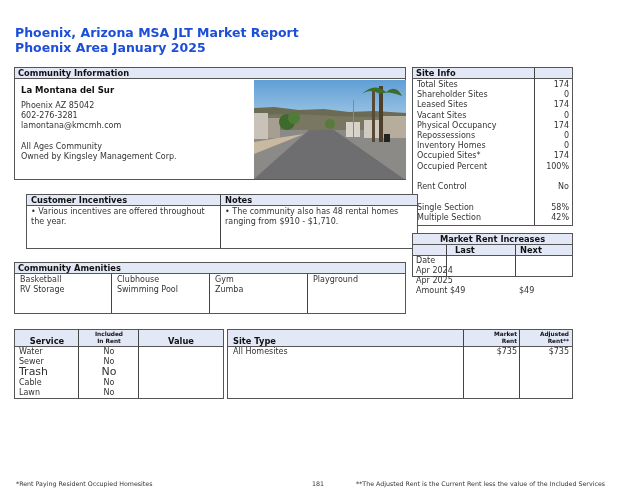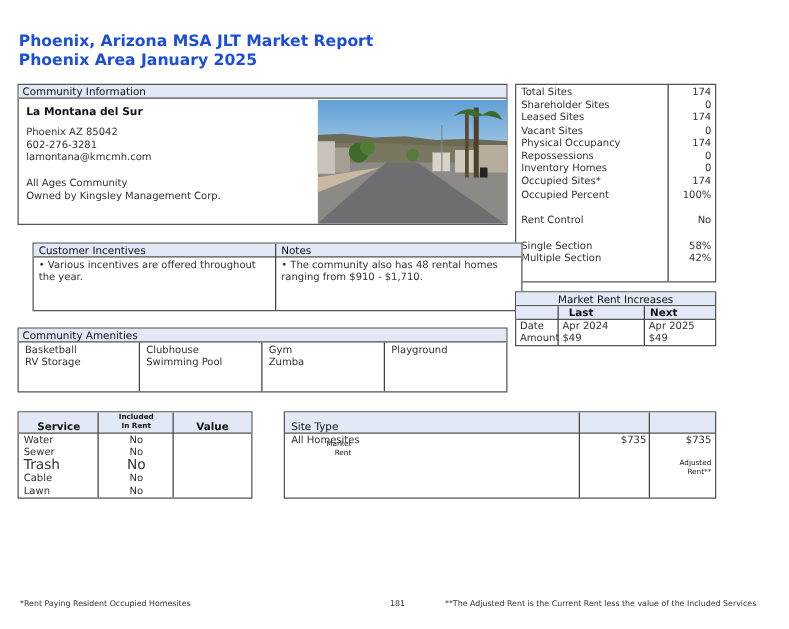--- a/index.html
+++ b/index.html
@@ -1,21 +1,21 @@
 <!DOCTYPE html>
 <html><head>
 <meta charset="utf-8">
 <style>
   * { box-sizing: border-box; margin: 0; padding: 0; }
   html, body { width: 631px; height: 503px; background: #ffffff; overflow: hidden; }
   body { position: relative; font-family: "DejaVu Sans", sans-serif; color: #222; font-size: 8px; }
   .abs { position: absolute; }
   .title { left: 15px; width: 590px; text-align: left; font-weight: bold; font-size: 12.5px; color: #1d4ed8; line-height: 15px; }
   .box { border: 1px solid #555; background: #fff; }
-  .hdr { background: #e3e8f7; border-bottom: 1px solid #555; font-weight: normal; font-size: 8.3px; padding: 0 3px; height: 11px; line-height: 11px; color: #111; }
+  .hdr { background: #e3e8f7; border-bottom: 1px solid #555; font-weight: bold; font-size: 8.3px; padding: 0 3px; height: 11px; line-height: 11px; color: #111; }
   .txt { font-size: 8px; line-height: 10.2px; color: #333; }
   .vline { position: absolute; top: 0; bottom: 0; width: 0; border-left: 1.5px solid #444; }
   .row { display: flex; justify-content: space-between; height: 10.2px; line-height: 10.2px; font-size: 8px; color: #333; }
   .photo { position: absolute; overflow: hidden; }
   .footer { font-size: 6.3px; color: #333; }
 </style>
 </head>
 <body>
 
 <div class="abs title" style="top:25px;">Phoenix, Arizona MSA JLT Market Report</div>
@@ -59,20 +59,23 @@
       <rect x="125" y="6" width="4" height="56" fill="#4e3f2d"></rect>
       <path d="M108 14 Q120 2 132 12 Q142 4 148 16 Q134 10 126 14 Q116 8 108 14 Z" fill="#3d6b2c"></path>
       <circle cx="76" cy="44" r="5" fill="#587a3b"></circle>
       <rect x="99" y="20" width="1" height="40" fill="#888"></rect>
       <rect x="130" y="54" width="6" height="8" fill="#222"></rect>
     </svg>
   </div>
 </div>
 
 <div class="abs box" style="left:412px; top:67px; width:161px; height:159px;">
+  <div class="hdr" style="position:relative;">
+    <span>Site Info</span>
+  </div>
   <div class="vline" style="left:121px;"></div>
   <div style="padding:1px 3px 0 4px;">
     <div class="row">
         <span>Total Sites</span>
         <span>174</span>
       </div>
     <div class="row">
         <span>Shareholder Sites</span>
         <span>0</span>
       </div>
@@ -133,21 +136,21 @@
 
 <div class="abs box" style="left:412px; top:233px; width:161px; height:44px;">
   <div class="hdr" style="text-align:center;">Market Rent Increases</div>
   <div class="vline" style="left:33px; top:11px;"></div>
   <div class="vline" style="left:102px; top:11px;"></div>
   <div style="display:flex; background:#e3e8f7; border-bottom:1px solid #555; height:11px; line-height:11px; font-weight:bold; font-size:8.3px; color:#111;">
     <span style="width:34px;"></span>
     <span style="width:69px; padding-left:8px;">Last</span>
     <span style="padding-left:4px;">Next</span>
   </div>
-  <div style="display:flex; font-size:8px; line-height:10px; color:#333;">
+  <div style="display:flex; font-size:8px; line-height:10px; color:#333;flex-direction:column;">
     <span style="width:34px; padding-left:3px;">Date</span>
     <span style="width:69px; padding-left:3px;">Apr 2024</span>
     <span style="padding-left:3px;">Apr 2025</span>
   </div>
   <div style="display:flex; font-size:8px; line-height:10px; color:#333;">
     <span style="width:34px; padding-left:3px;">Amount</span>
     <span style="width:69px; padding-left:3px;">$49</span>
     <span style="padding-left:3px;">$49</span>
   </div>
 </div>
@@ -167,21 +170,21 @@
   </div>
   <div class="abs txt" style="left:200px; top:12px;">
     <div>Gym</div>
     <div>Zumba</div>
   </div>
   <div class="abs txt" style="left:298px; top:12px;">
     <div>Playground</div>
   </div>
 </div>
 
-<div class="abs box" style="left:14px; top:329px; width:188px; height:70px;">
+<div class="abs box" style="left:14px; top:329px; width:210px; height:70px;">
   <div class="vline" style="left:63px;"></div>
   <div class="vline" style="left:123px;"></div>
   <div style="display:flex; background:#e3e8f7; border-bottom:1px solid #555; height:17px; color:#111; font-weight:bold;">
     <span style="width:64px; text-align:center; font-size:8.3px; line-height:22px;">Service</span>
     <span style="width:60px; text-align:center; font-size:5.8px; line-height:7px; padding-top:1px;">
       <div>Included</div>
       <div>In Rent</div>
     </span>
     <span style="flex:1; text-align:center; font-size:8.3px; line-height:22px;">Value</span>
   </div>
@@ -208,21 +211,21 @@
   <div style="display:flex; font-size:8px; line-height:10.2px; color:#333;">
     <span style="width:64px; padding-left:4px;">Lawn</span>
     <span style="width:60px; text-align:center;">No</span>
     <span style="flex:1;"></span>
   </div>
 </div>
 
 <div class="abs box" style="left:227px; top:329px; width:346px; height:70px;">
   <div class="vline" style="left:235px;"></div>
   <div class="vline" style="left:291px;"></div>
-  <div style="display:flex; background:#e3e8f7; border-bottom:1px solid #555; height:17px; color:#111; font-weight:normal;flex-direction:column;">
+  <div style="display:flex; background:#e3e8f7; border-bottom:1px solid #555; height:17px; color:#111; font-weight:bold;">
     <span style="width:236px; padding-left:5px; font-size:8.3px; line-height:22px;">Site Type</span>
     <span style="width:56px; text-align:right; padding-right:3px; font-size:5.8px; line-height:7px; padding-top:1px;">
       <div>Market</div>
       <div>Rent</div>
     </span>
     <span style="flex:1; text-align:right; padding-right:3px; font-size:5.8px; line-height:7px; padding-top:1px;">
       <div>Adjusted</div>
       <div>Rent**</div>
     </span>
   </div>

